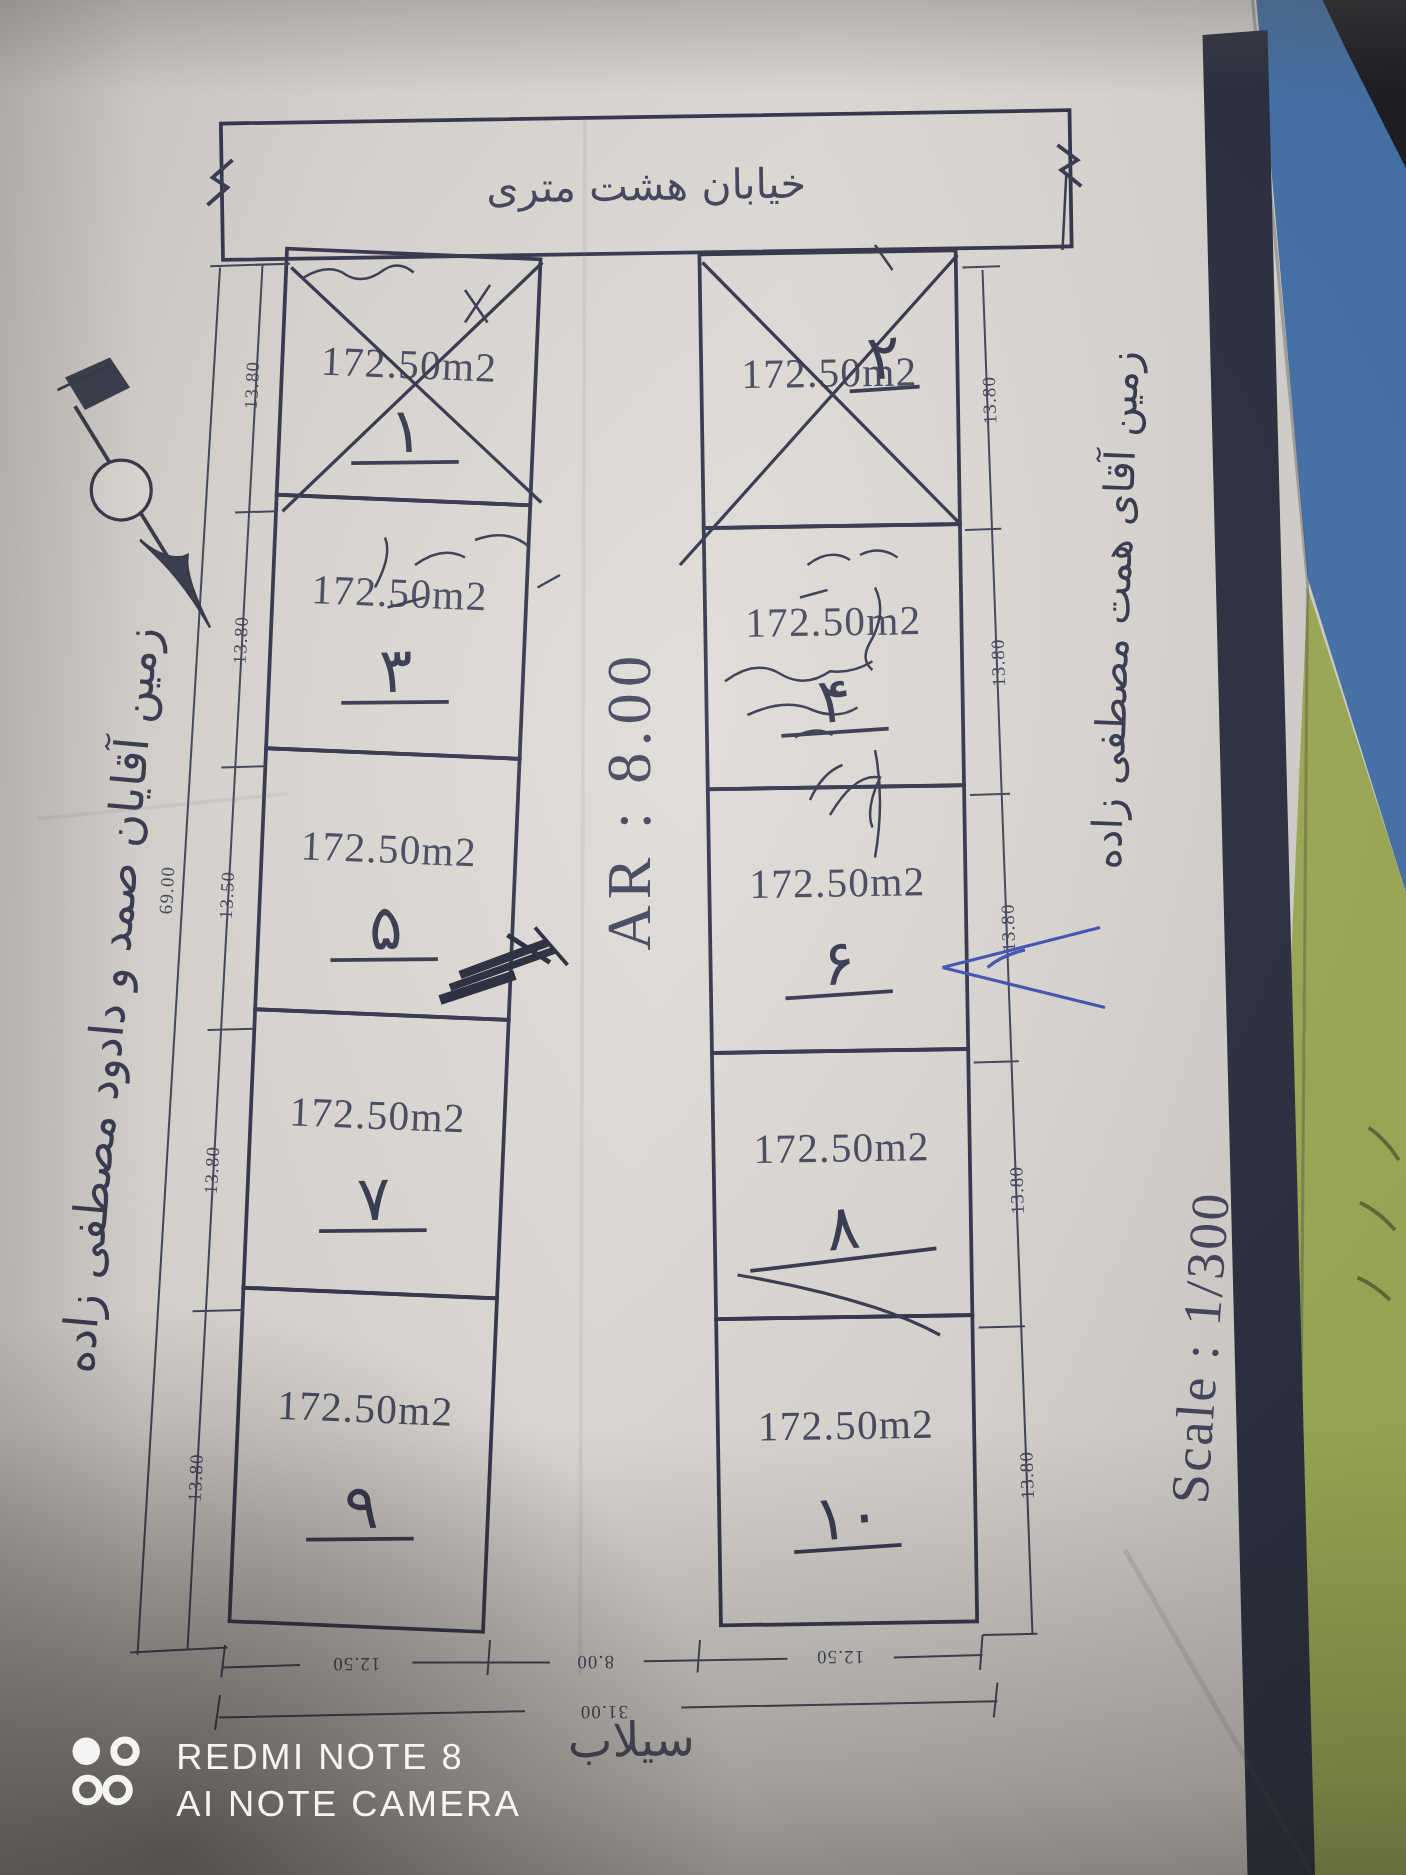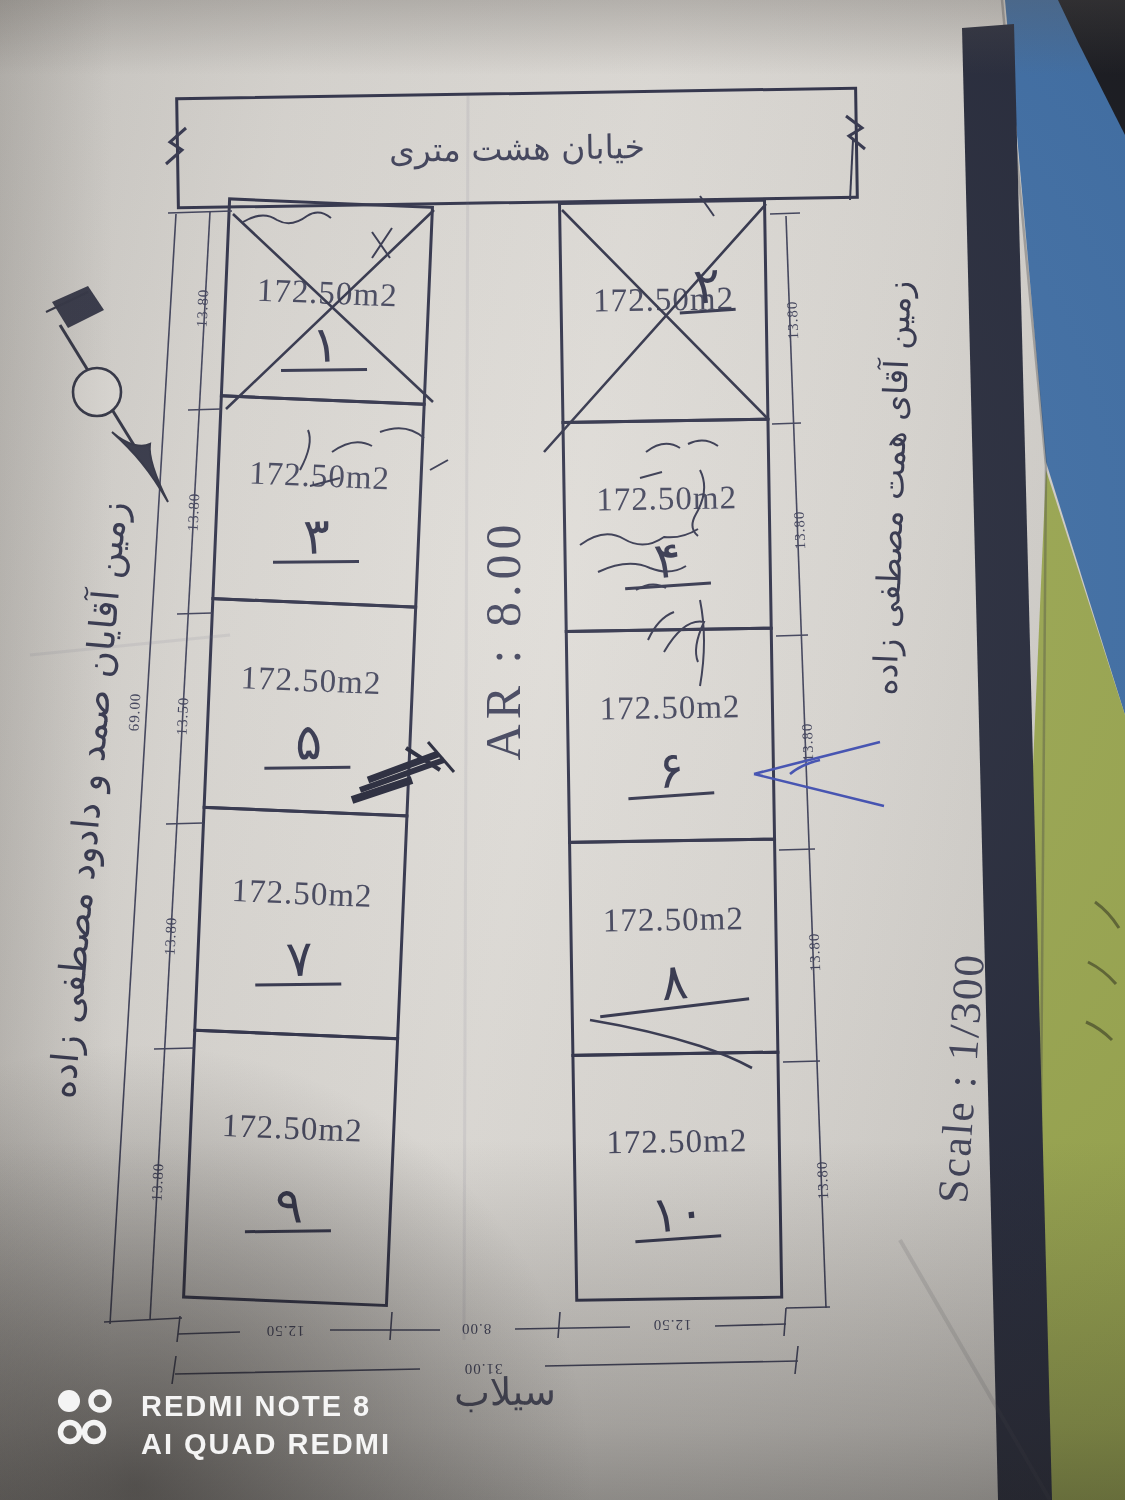--- a/index.html
+++ b/index.html
@@ -54,21 +54,21 @@
   #shade{position:absolute;left:0;top:0;width:100%;height:100%;pointer-events:none;
     background:
       radial-gradient(58% 42% at 12% 99%, rgba(33,30,28,0.55), rgba(33,30,28,0) 70%),
       linear-gradient(to bottom, rgba(0,0,0,0) 76%, rgba(45,42,40,0.28) 95%, rgba(40,38,36,0.40) 100%),
       linear-gradient(to right, rgba(70,65,60,0.16), rgba(0,0,0,0) 10%),
       linear-gradient(to top, rgba(0,0,0,0) 95%, rgba(95,90,85,0.30) 100%),
       radial-gradient(120% 90% at 45% 38%, rgba(255,255,255,0.10), rgba(0,0,0,0.07) 92%);}
   
   #watermark{position:absolute;left:55px;top:1388px;display:flex;gap:20px;align-items:flex-start;}
   #watermark .wm-text{font-family:"Liberation Sans",sans-serif;color:rgba(255,255,255,0.93);
-    font-size:29px;font-weight:bold;letter-spacing:2px;line-height:1.3;}
+    font-size:29px;font-weight:normal;letter-spacing:2px;line-height:1.3;}
 </style>
 </head>
 <body>
 
 <div id="photo">
 
   <svg width="1125" height="1500" viewBox="0 0 1125 1500">
     <polygon points="1005,0 1125,0 1125,715 1046,462" fill="#3d6da5"></polygon>
     <polygon points="1046,470 1125,715 1125,1500 1040,1500 1028,880" fill="#9aa74e"></polygon>
     <polygon points="1058,0 1125,0 1125,135 1078,42" fill="#15161c"></polygon>
@@ -242,17 +242,17 @@
 
   <div id="watermark">
     <svg width="66" height="60" viewBox="0 0 66 60" style="position:static">
       <circle cx="14" cy="13" r="11" fill="rgba(255,255,255,0.93)"></circle>
       <circle cx="45" cy="13" r="9" fill="none" stroke="rgba(255,255,255,0.93)" stroke-width="5.5"></circle>
       <circle cx="15" cy="44" r="9.5" fill="none" stroke="rgba(255,255,255,0.93)" stroke-width="5.5"></circle>
       <circle cx="39" cy="44" r="9.5" fill="none" stroke="rgba(255,255,255,0.93)" stroke-width="5.5"></circle>
     </svg>
     <div class="wm-text">
       <div>REDMI NOTE 8</div>
-      <div>AI QUAD REDMI</div>
+      <div>AI NOTE CAMERA</div>
     </div>
   </div>
 
 </div>
 
 </body></html>

